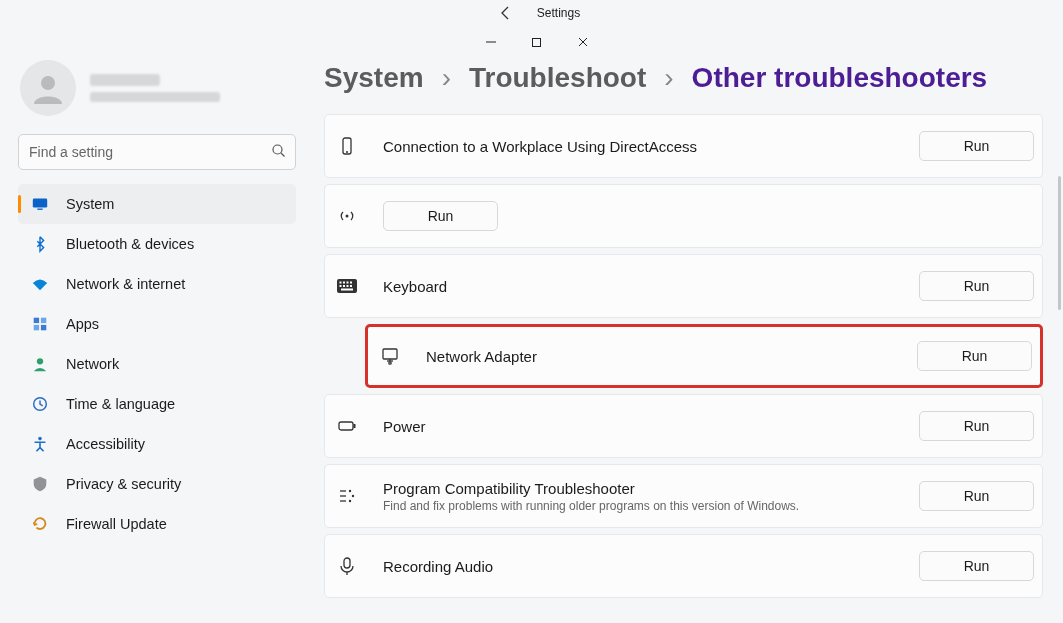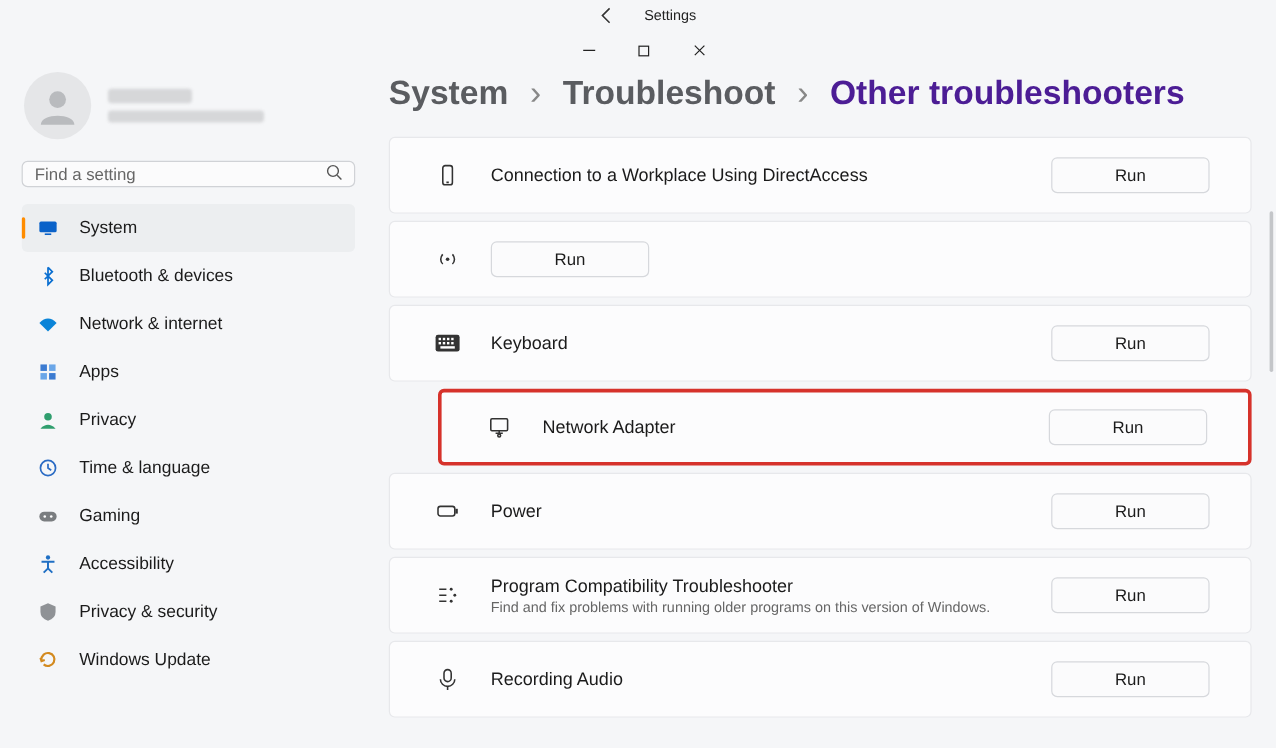--- a/index.html
+++ b/index.html
@@ -27,21 +27,21 @@
   .win-btn { width:46px; height:32px; display:flex; align-items:center; justify-content:center; color:#222; }
   .content { display:flex; height:calc(623px - 46px); }
   .sidebar { width:312px; padding:14px 16px 0 18px; display:flex; flex-direction:column; }
   .profile { display:flex; align-items:center; gap:14px; margin-bottom:18px; padding-left:2px;}
   .avatar { width:56px; height:56px; border-radius:50%; background:#e5e6e8; display:flex; align-items:center; justify-content:center; }
   .profile-text .pbar { background:#d6d7d9; border-radius:3px; height:12px; }
   .pbar.name { width:70px; margin-bottom:6px; filter:blur(1.2px);}
   .pbar.email { width:130px; height:10px; filter:blur(1.2px);}
   .search-wrap { position:relative; margin-bottom:14px; }
   .search-input {
-    width:100%; height:22px; border:1px solid #d0d2d6; border-radius:5px;
+    width:100%; height:36px; border:1px solid #d0d2d6; border-radius:5px;
     background:#fbfbfc; padding:0 36px 0 10px; font-size:14px; color:#333; outline:none;
   }
   .search-input::placeholder { color:#666; }
   .search-icon { position:absolute; right:10px; top:50%; transform:translateY(-50%); color:#555; }
   .nav { display:flex; flex-direction:column; gap:0px; overflow-y:auto; }
   .nav-item {
     height:40px; display:flex; align-items:center; gap:16px; padding:0 10px 0 12px;
     border-radius:5px; cursor:pointer; position:relative; font-size:14.5px; color:#1b1b1b;
   }
   .nav-item.selected { background:#eceef0; }
@@ -51,29 +51,29 @@
   }
   .nav-icon { width:20px; height:20px; display:flex; align-items:center; justify-content:center; }
   .main { flex:1; padding:16px 20px 0 12px; overflow:hidden; }
   .breadcrumb { display:flex; align-items:center; gap:18px; font-size:28px; font-weight:400; margin-bottom:20px; }
   .crumb-link { color:#5a5c60; font-weight:600; cursor:pointer; }
   .crumb-sep { color:#888; }
   .crumb-current { font-weight:700; color:#4c1d95; }
   .list { display:flex; flex-direction:column; gap:6px; position:relative;}
   .card {
     background:#fcfcfd; border:1px solid #e7e8eb; border-radius:5px;
-    display:flex; align-items:center; padding:12px 34px; min-height:64px; gap:22px;
+    display:flex; align-items:center; padding:12px 8px; min-height:64px; gap:22px;
   }
   .card.highlight { border:3px solid #d6322b;margin-left:41px; }
   .card-icon { width:28px; display:flex; align-items:center; justify-content:center; color:#333; }
   .card-body { flex:1; display:flex; flex-direction:column; gap:2px; }
   .card-title { font-size:15px; color:#1b1b1b; }
   .card-desc { font-size:12px; color:#666; }
   .run-btn {
-    width:132px; height:30px; border:1px solid #d6d8dc; background:#fbfbfc;
+    width:115px; height:30px; border:1px solid #d6d8dc; background:#fbfbfc;
     border-radius:5px; font-size:14px; color:#1b1b1b; cursor:pointer;
     display:flex; align-items:center; justify-content:center;
   }
   .scroll-ind { position:absolute; right:2px; top:176px; width:3px; height:134px; background:#c4c6c9; border-radius:3px;}
 </style>
 </head>
 <body>
 
 <div class="titlebar">
   <div class="titlebar-left">
@@ -166,44 +166,34 @@
           </span>
   <span>Apps</span>
         </div>
         <div class="nav-item">
           <span class="nav-icon">
             <svg width="18" height="18" viewBox="0 0 20 20">
               <circle cx="10" cy="7" r="3.5" fill="#2f9e6e"></circle>
               <path d="M3 18 Q10 11 17 18 Z" fill="#2f9e6e"></path>
             </svg>
           </span>
-  <span>Privacy</span>
+  <span>Network</span>
         </div>
         <div class="nav-item">
           <span class="nav-icon">
             <svg width="18" height="18" viewBox="0 0 20 20">
               <circle cx="10" cy="10" r="7" fill="none" stroke="#2a6bc4" stroke-width="1.6"></circle>
               <path d="M10 6 L10 10 L13 12" fill="none" stroke="#2a6bc4" stroke-width="1.6"></path>
             </svg>
           </span>
   <span>Time &amp; language</span>
         </div>
         <div class="nav-item">
           <span class="nav-icon">
             <svg width="18" height="18" viewBox="0 0 20 20">
-              <rect x="2" y="6" width="16" height="9" rx="4.5" fill="#7a7d80"></rect>
-              <circle cx="7" cy="10.5" r="1.2" fill="#fff"></circle>
-              <circle cx="13" cy="10.5" r="1.2" fill="#fff"></circle>
-            </svg>
-          </span>
-  <span>Gaming</span>
-        </div>
-        <div class="nav-item">
-          <span class="nav-icon">
-            <svg width="18" height="18" viewBox="0 0 20 20">
               <circle cx="10" cy="4" r="2" fill="#1f6fc4"></circle>
               <path d="M4 8 L16 8 M10 8 L10 14 M10 14 L6 18 M10 14 L14 18" stroke="#1f6fc4" stroke-width="1.8" fill="none"></path>
             </svg>
           </span>
   <span>Accessibility</span>
         </div>
         <div class="nav-item">
           <span class="nav-icon">
             <svg width="18" height="18" viewBox="0 0 20 20">
               <path d="M10 2 L17 5 L17 10 Q17 16 10 18 Q3 16 3 10 L3 5 Z" fill="#8f9296"></path>
@@ -211,21 +201,21 @@
           </span>
   <span>Privacy &amp; security</span>
         </div>
         <div class="nav-item">
           <span class="nav-icon">
             <svg width="18" height="18" viewBox="0 0 20 20">
               <path d="M4 10 A6 6 0 1 1 6 14" fill="none" stroke="#d38a1f" stroke-width="2"></path>
               <path d="M3 8 L4 11 L7 10" fill="none" stroke="#d38a1f" stroke-width="2"></path>
             </svg>
           </span>
-  <span>Windows Update</span>
+  <span>Firewall Update</span>
         </div>
       </div>
   </div>
 
   <div class="main">
     <div class="breadcrumb">
       <span class="crumb-link">System</span>
       <span class="crumb-sep">›</span>
       <span class="crumb-link">Troubleshoot</span>
       <span class="crumb-sep">›</span>

